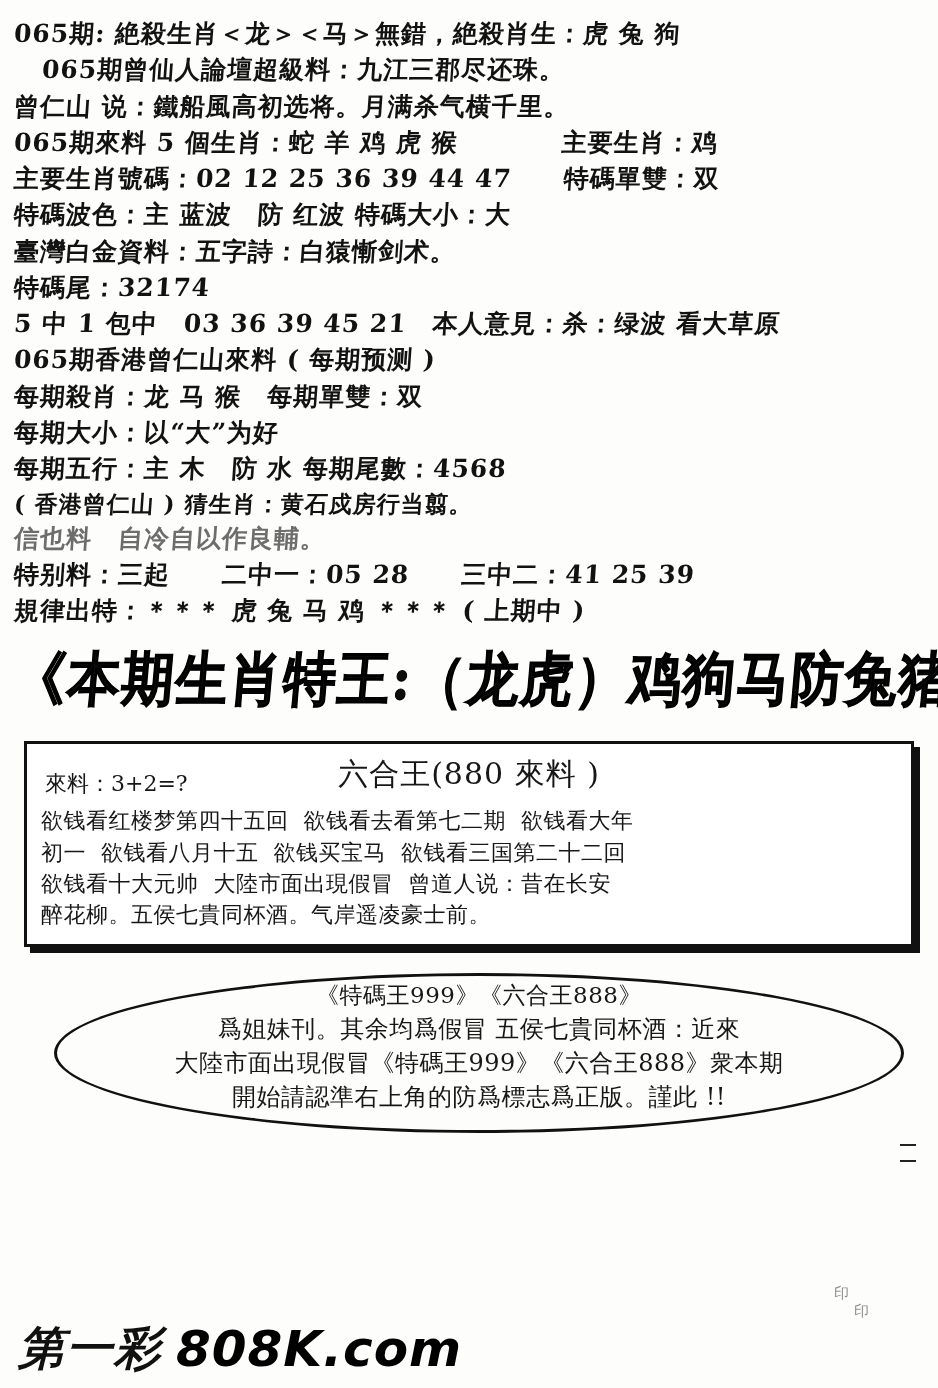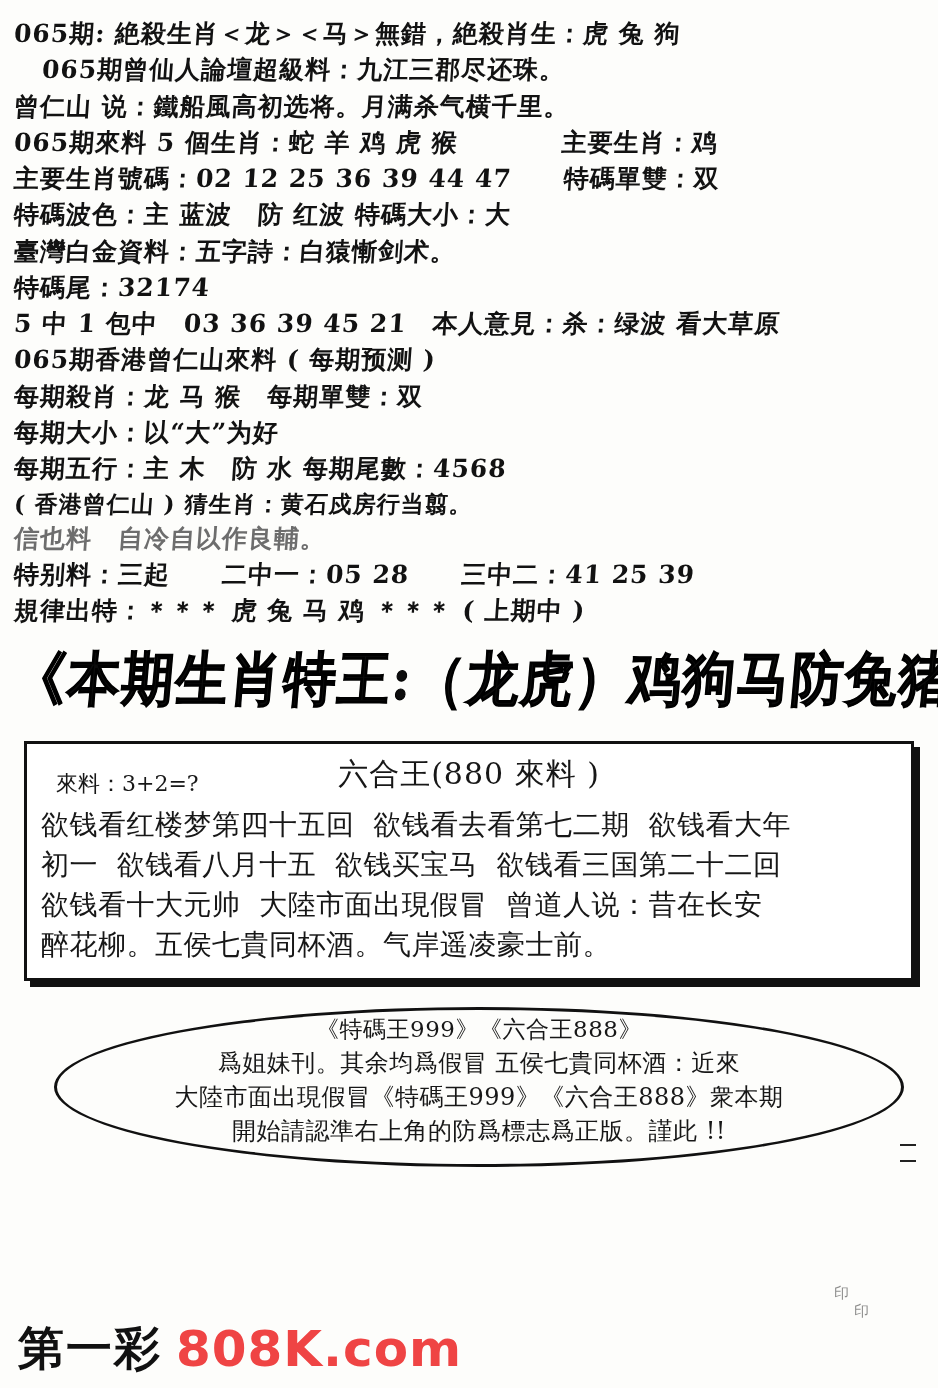--- a/index.html
+++ b/index.html
@@ -63,27 +63,27 @@
     font-family:"DejaVu Serif", serif;
     font-size:30px;
     font-weight:400;
     letter-spacing:1px;
     margin:2px 0 4px 0;
     white-space:pre;
   }
   .box-sub{
     font-family:"DejaVu Serif", serif;
     font-size:22px;
-    margin:-30px 0 6px 15px;
+    margin:-30px 0 6px 4px;
     white-space:pre;
   }
   .box-line{
     display:block;
     font-family:"DejaVu Serif", serif;
-    font-size:28px;
+    font-size:22px;
     line-height:1.42;
     white-space:pre;
     letter-spacing:0.5px;
   }
 
   
   .oval-wrap{
     margin-top:26px;
     position:relative;
     height:170px;
@@ -112,33 +112,34 @@
   }
   .ol.t{ font-size:23px; }
 
   
   .footer{
     position:absolute;
     left:18px;bottom:8px;
     display:flex;
     align-items:center;
     gap:14px;
+    font-style:italic;
   }
   .footer .cn{
     font-family:"DejaVu Serif", serif;
     font-weight:700;
     font-size:46px;
     color:#111;
     letter-spacing:2px;
   }
   .footer .dom{
     font-family:"DejaVu Sans", sans-serif;
     font-weight:700;
     font-size:50px;
-    color:#ef4444;
+    color:#000000;
     letter-spacing:1px;
   }
   .stamp{
     position:absolute;
     right:40px;bottom:52px;
     width:70px;height:56px;
     opacity:.55;
   }
   .stamp span{
     position:absolute;

